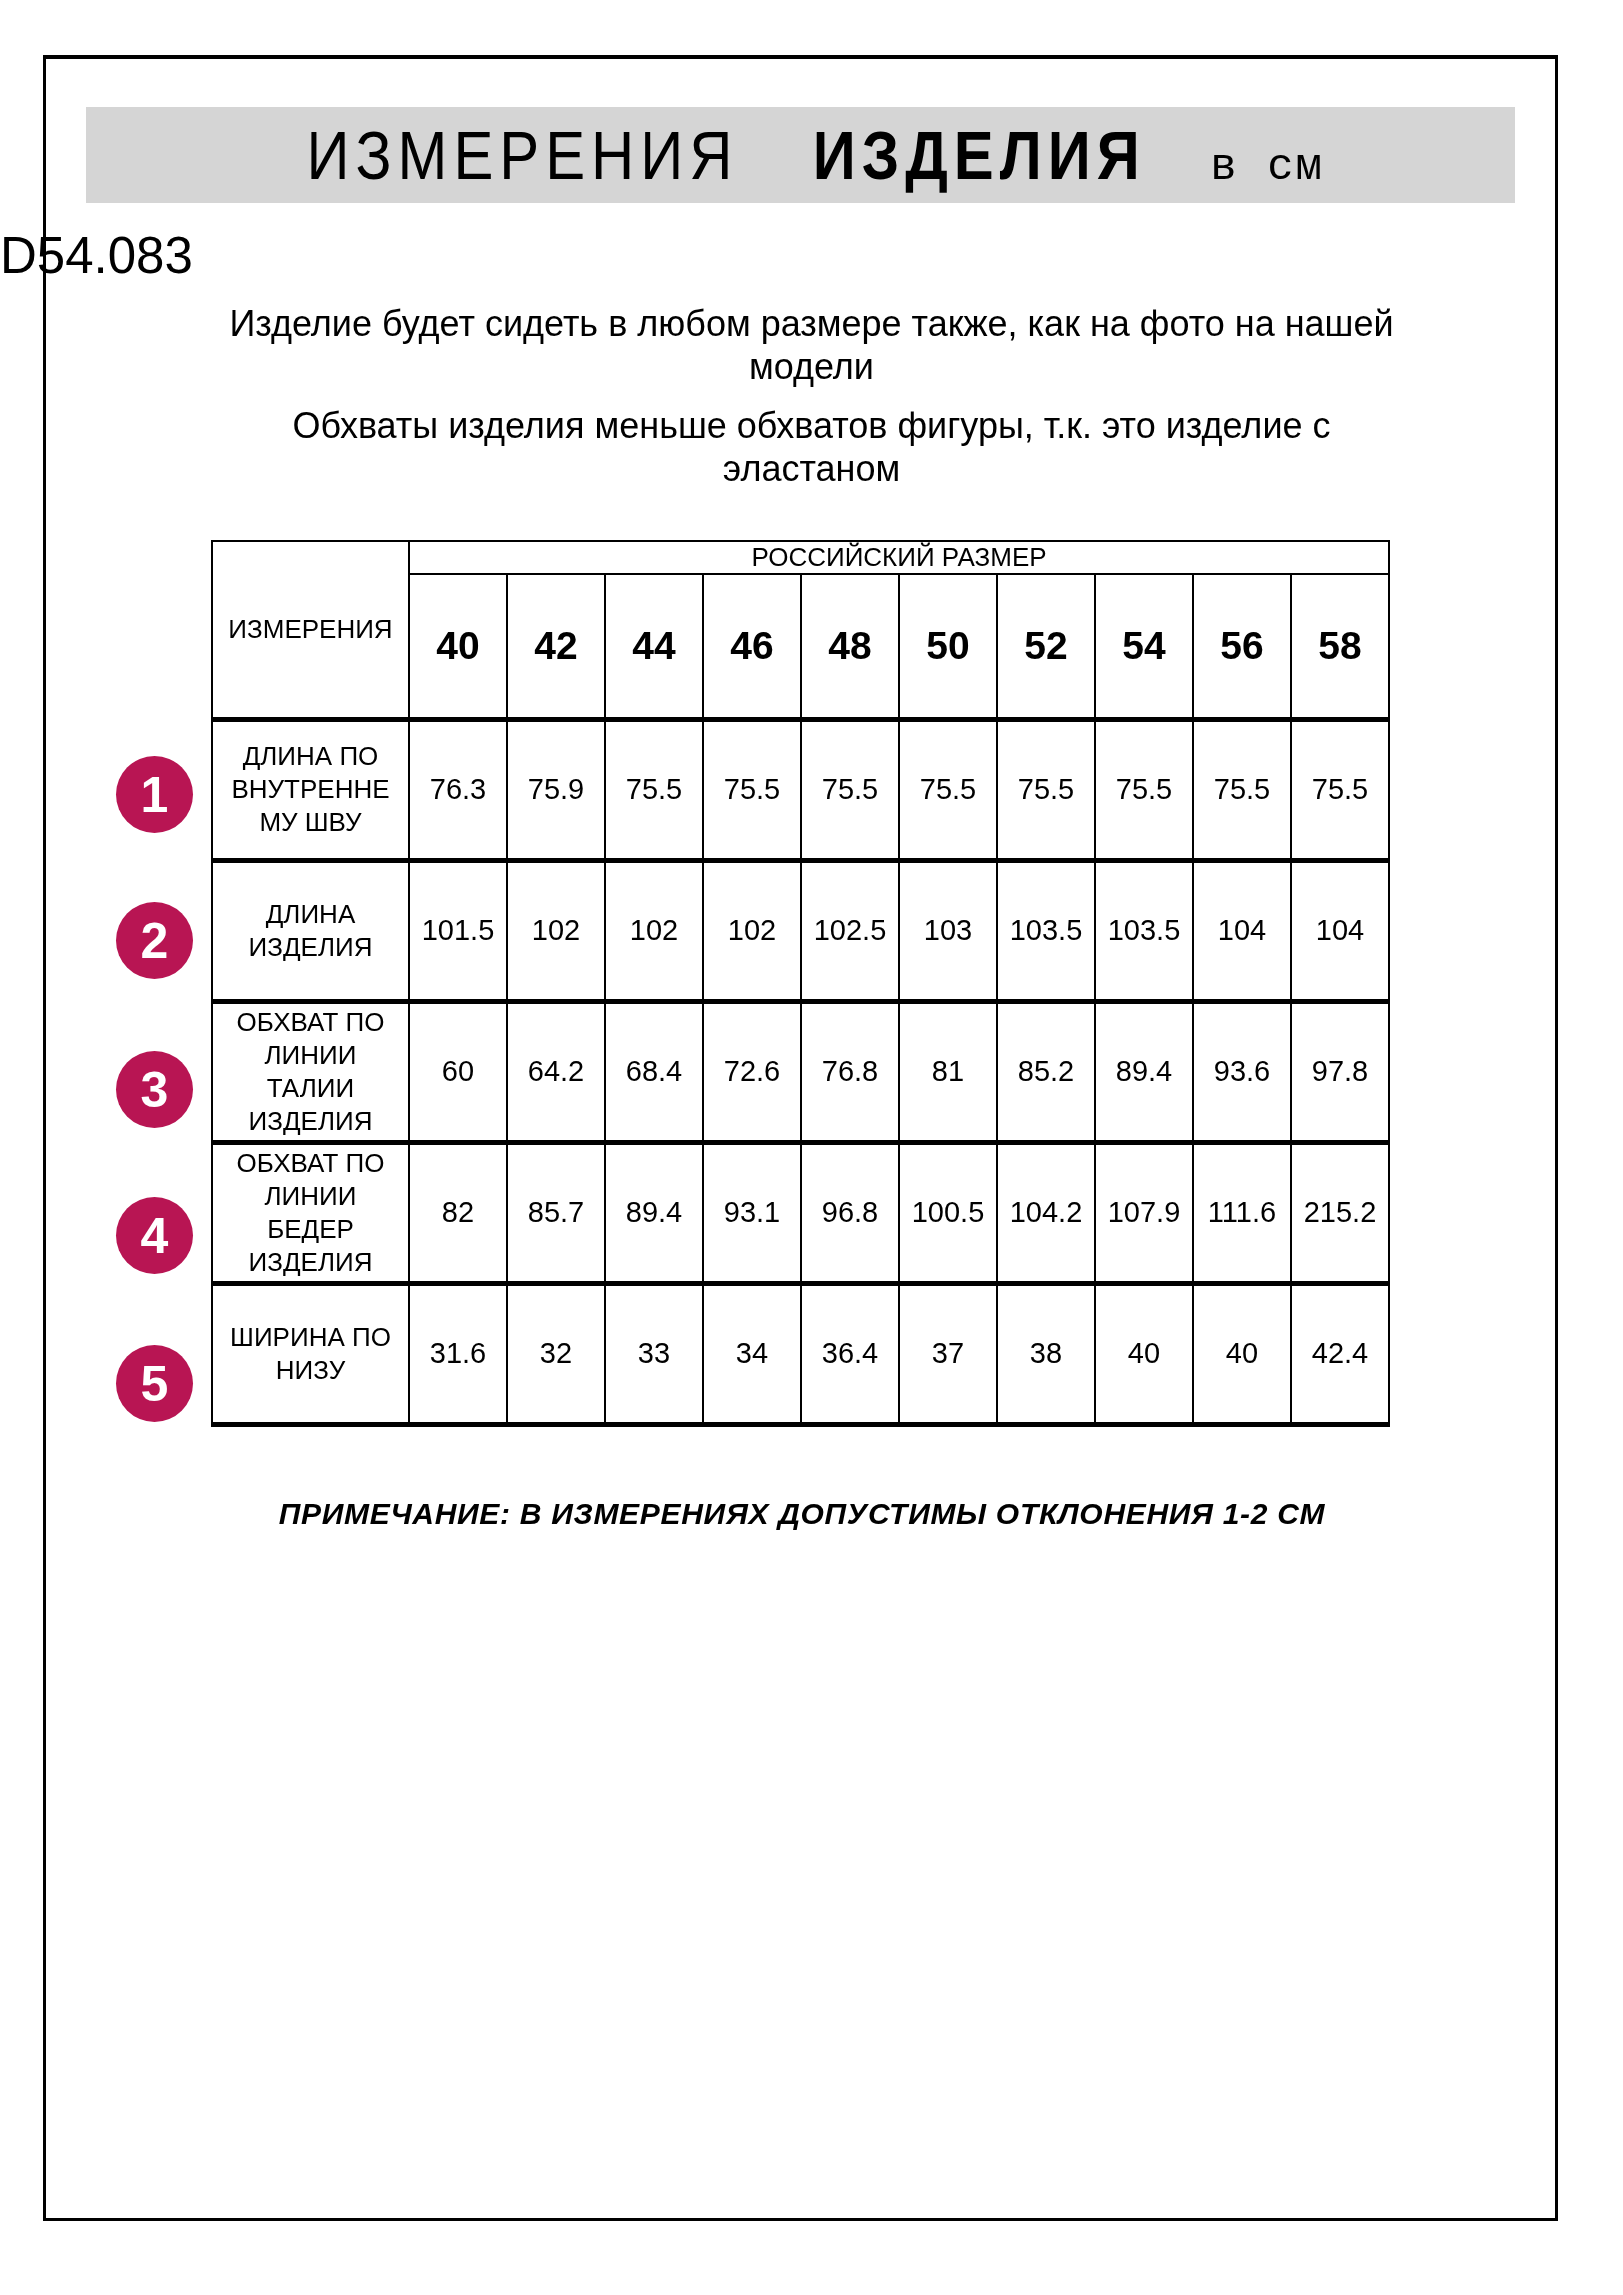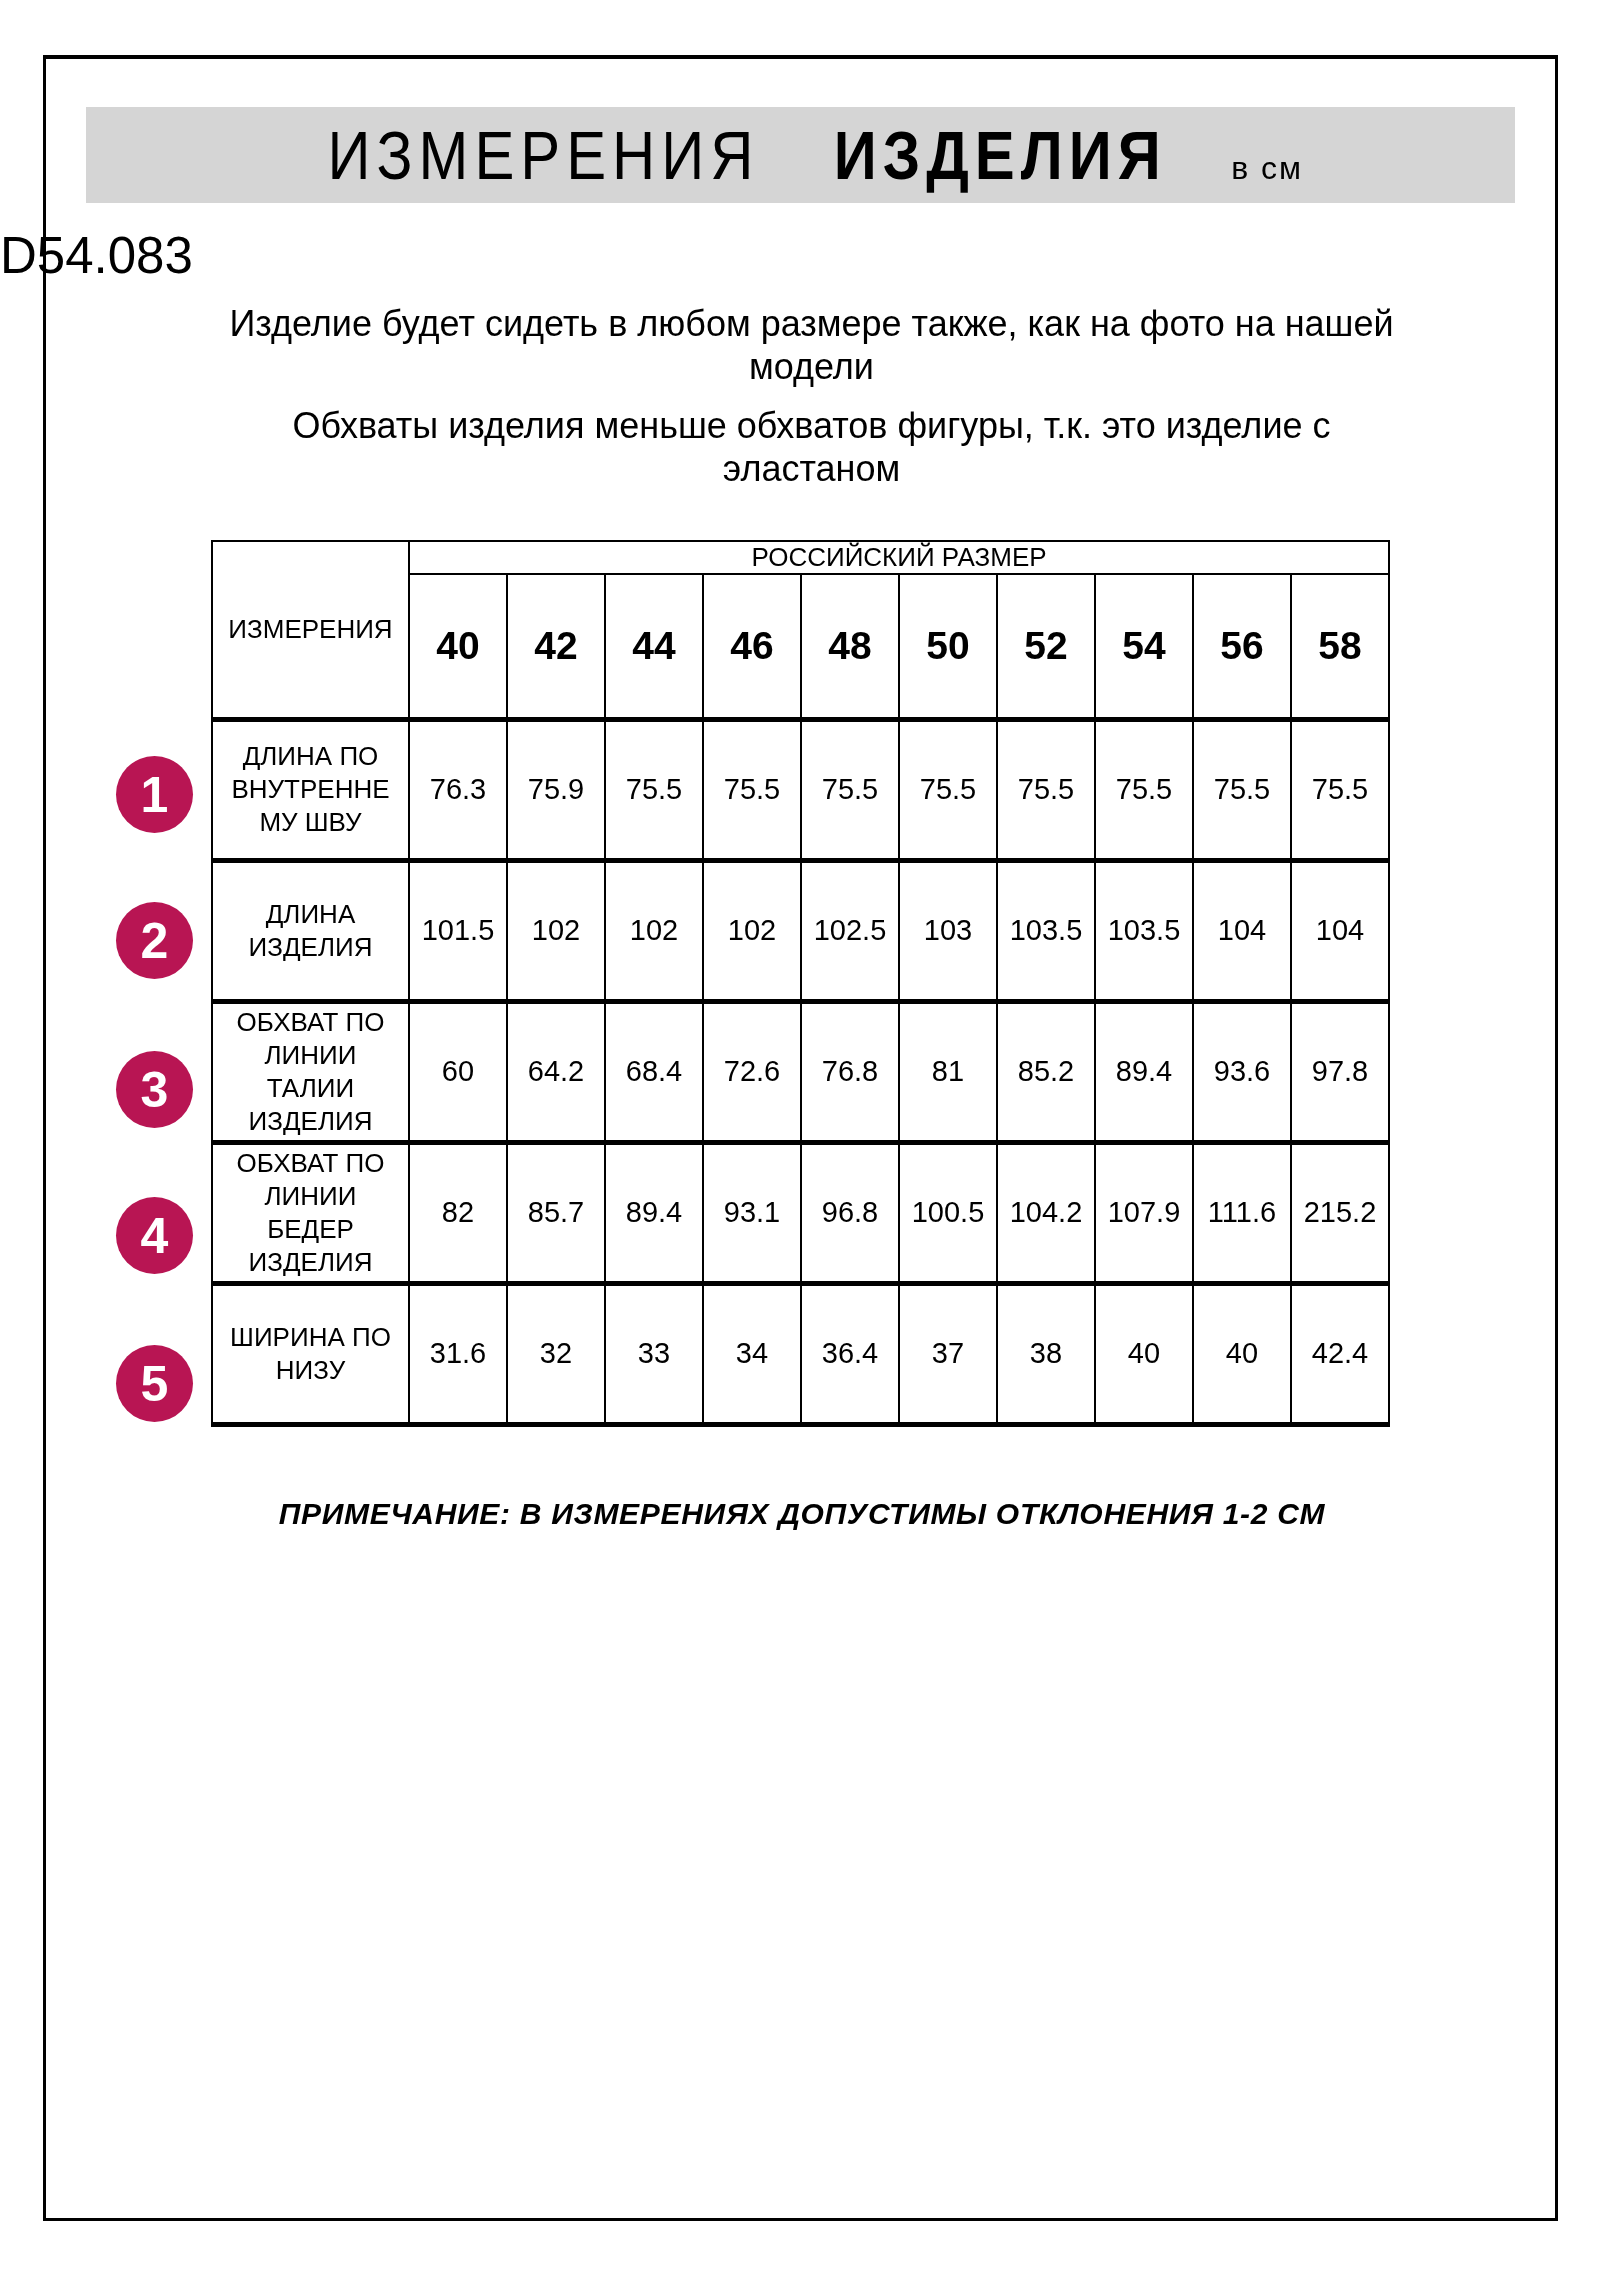--- a/index.html
+++ b/index.html
@@ -7,21 +7,21 @@
         font-family:"Liberation Sans",sans-serif;color:#000;overflow:hidden;padding-left:42px;}
   .frame{position:absolute;left:43px;top:55px;width:1509px;height:2159px;
          border-top:4.6px solid #000;border-left:3.3px solid #000;
          border-right:3.3px solid #000;border-bottom:3.9px solid #000;}
   .titlebar{position:absolute;left:86px;top:107px;width:1429px;height:96px;
             display:flex;align-items:center;justify-content:center;}
   .title-group{display:flex;align-items:baseline;}
   .t-word{display:inline-block;font-size:68px;line-height:1;letter-spacing:0.10em;
           transform:scaleX(0.88);transform-origin:center;white-space:nowrap;}
   .t-bold{font-weight:bold;}
-  .t-units{font-size:32px;line-height:1;margin-left:42px;letter-spacing:2px;white-space:nowrap;}
+  .t-units{font-size:44px;line-height:1;margin-left:42px;letter-spacing:2px;white-space:nowrap;font-family:Liberation Mono, monospace;}
   .code{position:absolute;left:0;top:230px;width:1623px;
         font-size:51px;line-height:1;}
   .para{position:absolute;left:0;width:1623px;text-align:center;
         font-size:36px;line-height:43px;}
   .p1{top:302px;}
   .p2{top:404px;}
 
   table.sz{position:absolute;left:211px;top:540px;border-collapse:collapse;
            table-layout:fixed;}
   table.sz td{border:2px solid #000;text-align:center;vertical-align:middle;

